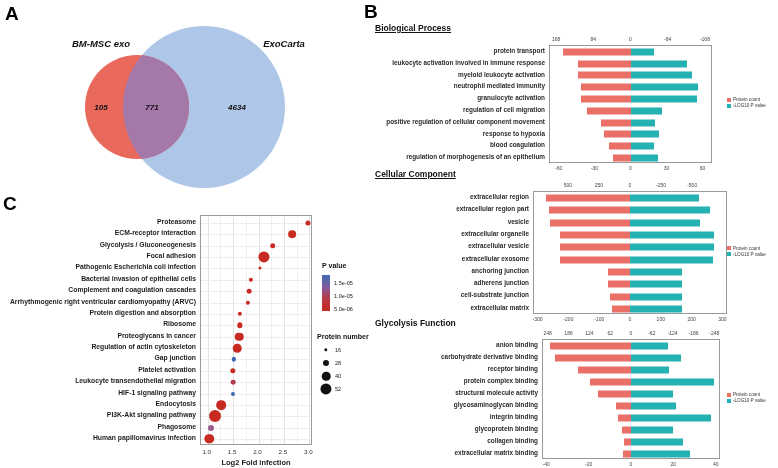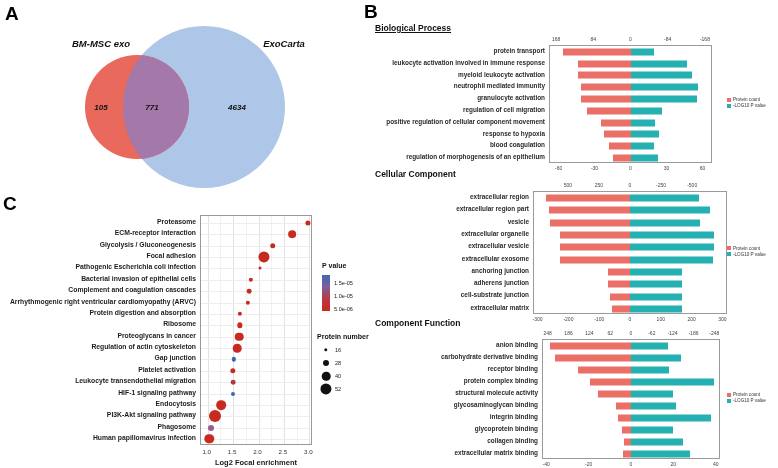--- a/index.html
+++ b/index.html
@@ -120,21 +120,21 @@
       <div class="tick" style="left: 5.88235%; top: 1px;">-60</div>
       <div class="tick" style="left: 27.9412%; top: 1px;">-30</div>
       <div class="tick" style="left: 50%; top: 1px;">0</div>
       <div class="tick" style="left: 72.0588%; top: 1px;">30</div>
       <div class="tick" style="left: 94.1176%; top: 1px;">60</div>
     </div>
     <div class="legend" style="left: 367px; top: 97px;">
       <div><div class="sw" style="background: rgb(234, 111, 102);"></div><span>Protein count</span></div>
       <div><div class="sw" style="background: rgb(37, 176, 178);"></div><span>-LOG10 P value</span></div>
     </div>
-    <div class="abs chart-title" style="left: 15px; top: 169px;">Cellular Component</div>
+    <div class="abs chart-title" style="left: 15px; top: 169px; text-decoration: underline;">Cellular Component</div>
     <div class="axis" style="left: 173px; top: 181px; width: 194px; height: 10px;">
       <div class="tick" style="left: 17.9487%; top: 1px;">500</div>
       <div class="tick" style="left: 33.9744%; top: 1px;">250</div>
       <div class="tick" style="left: 50%; top: 1px;">0</div>
       <div class="tick" style="left: 66.0256%; top: 1px;">-250</div>
       <div class="tick" style="left: 82.0513%; top: 1px;">-500</div>
     </div>
     <div class="abs plot" style="left: 173px; top: 191px; width: 194px; height: 123px;">
       <div class="bp-row" style="top: 0px; height: 12.3px;">
         <div class="bar" style="right: 50%; width: 43.5897%; background: rgb(234, 111, 102);"></div>
@@ -193,21 +193,21 @@
       <div class="tick" style="left: 34.127%; top: 1px;">-100</div>
       <div class="tick" style="left: 50%; top: 1px;">0</div>
       <div class="tick" style="left: 65.873%; top: 1px;">100</div>
       <div class="tick" style="left: 81.746%; top: 1px;">200</div>
       <div class="tick" style="left: 97.619%; top: 1px;">300</div>
     </div>
     <div class="legend" style="left: 367px; top: 245.5px;">
       <div><div class="sw" style="background: rgb(234, 111, 102);"></div><span>Protein count</span></div>
       <div><div class="sw" style="background: rgb(37, 176, 178);"></div><span>-LOG10 P value</span></div>
     </div>
-    <div class="abs chart-title" style="left: 15px; top: 318px;">Component Function</div>
+    <div class="abs chart-title" style="left: 15px; top: 318px;">Glycolysis Function</div>
     <div class="axis" style="left: 182px; top: 329px; width: 178px; height: 10px;">
       <div class="tick" style="left: 3.20755%; top: 1px;">248</div>
       <div class="tick" style="left: 14.9057%; top: 1px;">186</div>
       <div class="tick" style="left: 26.6038%; top: 1px;">124</div>
       <div class="tick" style="left: 38.3019%; top: 1px;">62</div>
       <div class="tick" style="left: 50%; top: 1px;">0</div>
       <div class="tick" style="left: 61.6981%; top: 1px;">-62</div>
       <div class="tick" style="left: 73.3962%; top: 1px;">-124</div>
       <div class="tick" style="left: 85.0943%; top: 1px;">-186</div>
       <div class="tick" style="left: 96.7925%; top: 1px;">-248</div>
@@ -346,21 +346,21 @@
     <div class="c-label" style="left: 0px; top: 198.55px; width: 196px;">HIF-1 signaling pathway</div>
     <div class="c-label" style="left: 0px; top: 209.92px; width: 196px;">Endocytosis</div>
     <div class="c-label" style="left: 0px; top: 221.29px; width: 196px;">PI3K-Akt signaling pathway</div>
     <div class="c-label" style="left: 0px; top: 232.66px; width: 196px;">Phagosome</div>
     <div class="c-label" style="left: 0px; top: 244.03px; width: 196px;">Human papillomavirus infection</div>
     <div class="c-tick" style="left: 206.7px; top: 258px;">1.0</div>
     <div class="c-tick" style="left: 232.1px; top: 258px;">1.5</div>
     <div class="c-tick" style="left: 257.5px; top: 258px;">2.0</div>
     <div class="c-tick" style="left: 282.9px; top: 258px;">2.5</div>
     <div class="c-tick" style="left: 308.3px; top: 258px;">3.0</div>
-    <div class="abs" style="left: 200px; top: 268px; width: 112px; text-align: center; font-size: 7.5px; font-weight: bold;">Log2 Focal enrichment</div>
+    <div class="abs" style="left: 200px; top: 268px; width: 112px; text-align: center; font-size: 7.5px; font-weight: bold;">Log2 Fold infection</div>
     <div class="lg-title" style="left: 322px; top: 72px;">P value</div>
     <div class="abs" style="left: 322px; top: 85px; width: 8px; height: 36px; background: linear-gradient(rgb(62, 104, 176) 0%, rgb(124, 94, 158) 32%, rgb(184, 58, 68) 66%, rgb(198, 42, 32) 100%);"></div>
     <div class="lg-label" style="left: 334px; top: 90px;">1.5e-05</div>
     <div class="lg-label" style="left: 334px; top: 103px;">1.0e-05</div>
     <div class="lg-label" style="left: 334px; top: 116px;">5.0e-06</div>
     <div class="lg-title" style="left: 317px; top: 143px;">Protein number</div>
     <div class="dot" style="left: 326px; top: 160px; width: 3.42857px; height: 3.42857px; background: rgb(17, 17, 17);"></div>
     <div class="lg-label" style="left: 335px; top: 156.5px;">16</div>
     <div class="dot" style="left: 326px; top: 173px; width: 6px; height: 6px; background: rgb(17, 17, 17);"></div>
     <div class="lg-label" style="left: 335px; top: 169.5px;">28</div>

